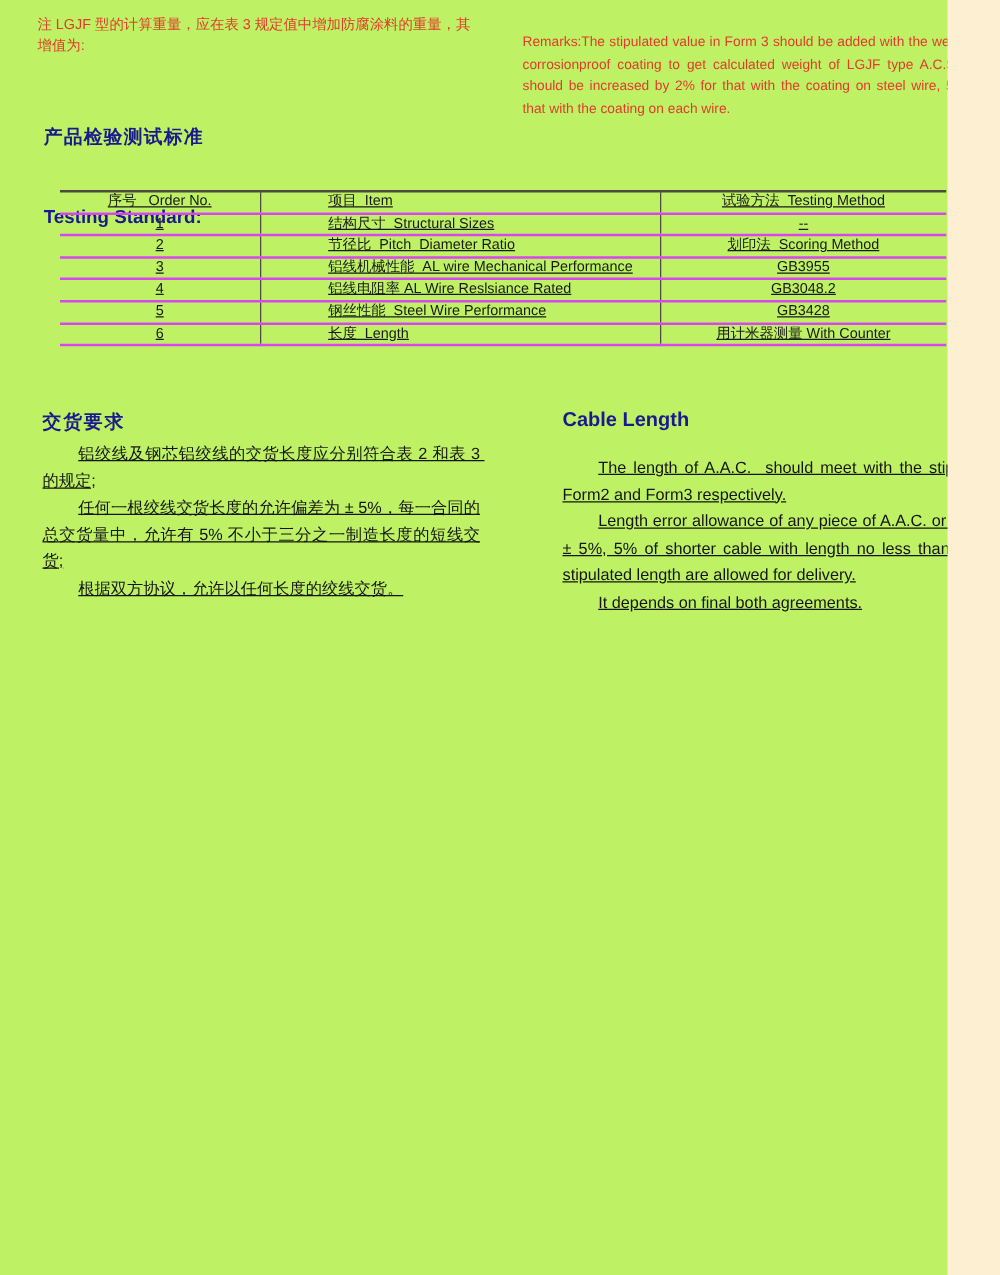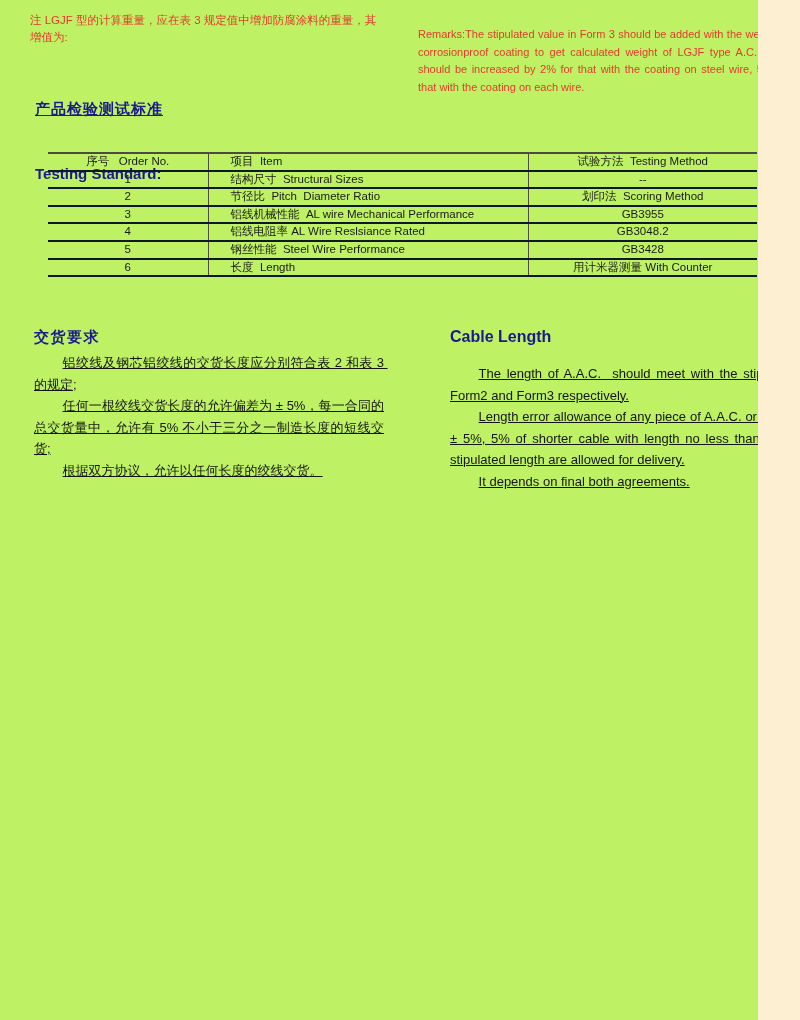--- a/index.html
+++ b/index.html
@@ -23,47 +23,46 @@
     position:absolute; left:418px; top:10px; width:372px;
     color:#e23b2e; font-size:11px; line-height:17.5px;
     text-align:justify;
     margin-top:16px;
   }
   
   .sec-title-cn{
     position:absolute; left:35px; top:100px;
     color:#1b1a8c; font-size:15px; font-weight:bold;
     letter-spacing:1px;
-    text-decoration:underline;
   }
   .sec-title-en{
     position:absolute; left:35px; top:121px;
     color:#1b1a8c; font-size:15px; font-weight:bold;margin-top:44px;
   }
   
   table.std{
     position:absolute; left:48px; top:152px;
     width:709px;
     border-collapse:collapse;
     border-top:2px solid #4d4a41;
     font-size:11.5px; color:#1a1a1a;
     table-layout:fixed;
   }
   table.std col.c1{ width:160px; }
   table.std col.c2{ width:320px; }
   table.std col.c3{ width:229px; }
-  table.std tr{ border-bottom:2px solid #0f172a; }
+  table.std tr{ border-bottom:2px solid #d946ef;text-decoration:underline; }
   table.std th, table.std td{
     font-weight:normal;
     height:15.6px; line-height:15.6px;
     padding:0; vertical-align:middle;
     white-space:pre-wrap; overflow:hidden;
   }
   table.std .cell-c1{ text-align:center; }
-  table.std .cell-c2{ text-align:left; padding-left:22px; border-left:1px solid #4d4a41; }
+  table.std .cell-c2{ text-align:left; padding-left:54px; border-left:1px solid #4d4a41; }
   table.std .cell-c3{ text-align:center; border-left:1px solid #4d4a41; }
   
   .col-left{ position:absolute; left:34px; top:328px; width:350px; }
   .col-right{ position:absolute; left:418px; top:328px; width:374px;margin-left:32px; }
   .col-title-cn{
     color:#1b1a8c; font-size:15px; font-weight:bold;
     letter-spacing:1.5px; margin-bottom:5px;font-family:Liberation Mono, monospace;
   }
   .col-title-en{
     color:#1b1a8c; font-size:16px; font-weight:bold;

